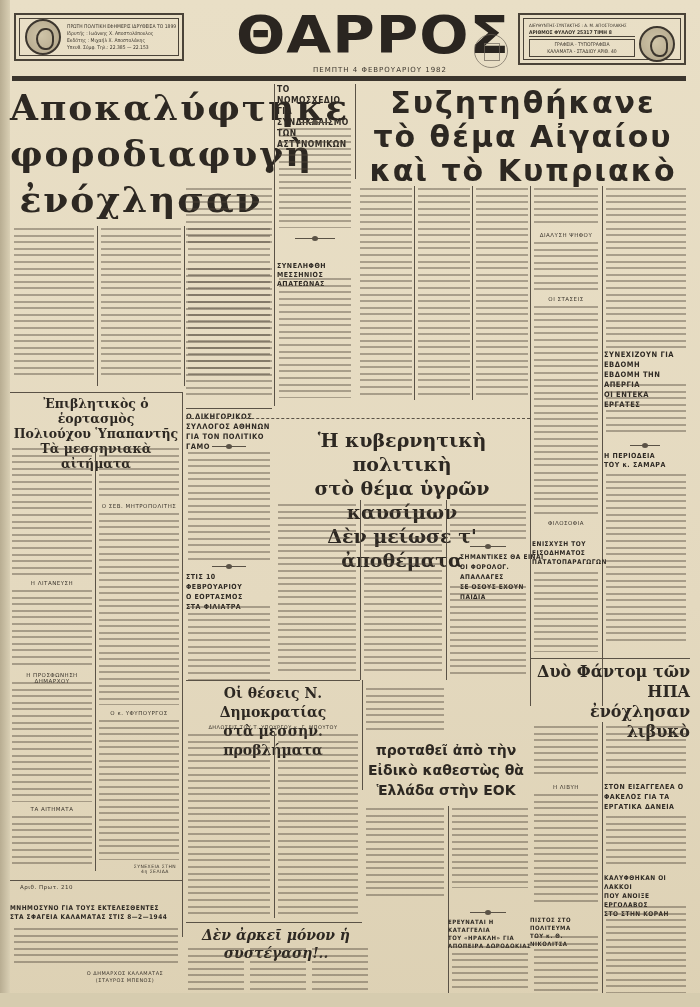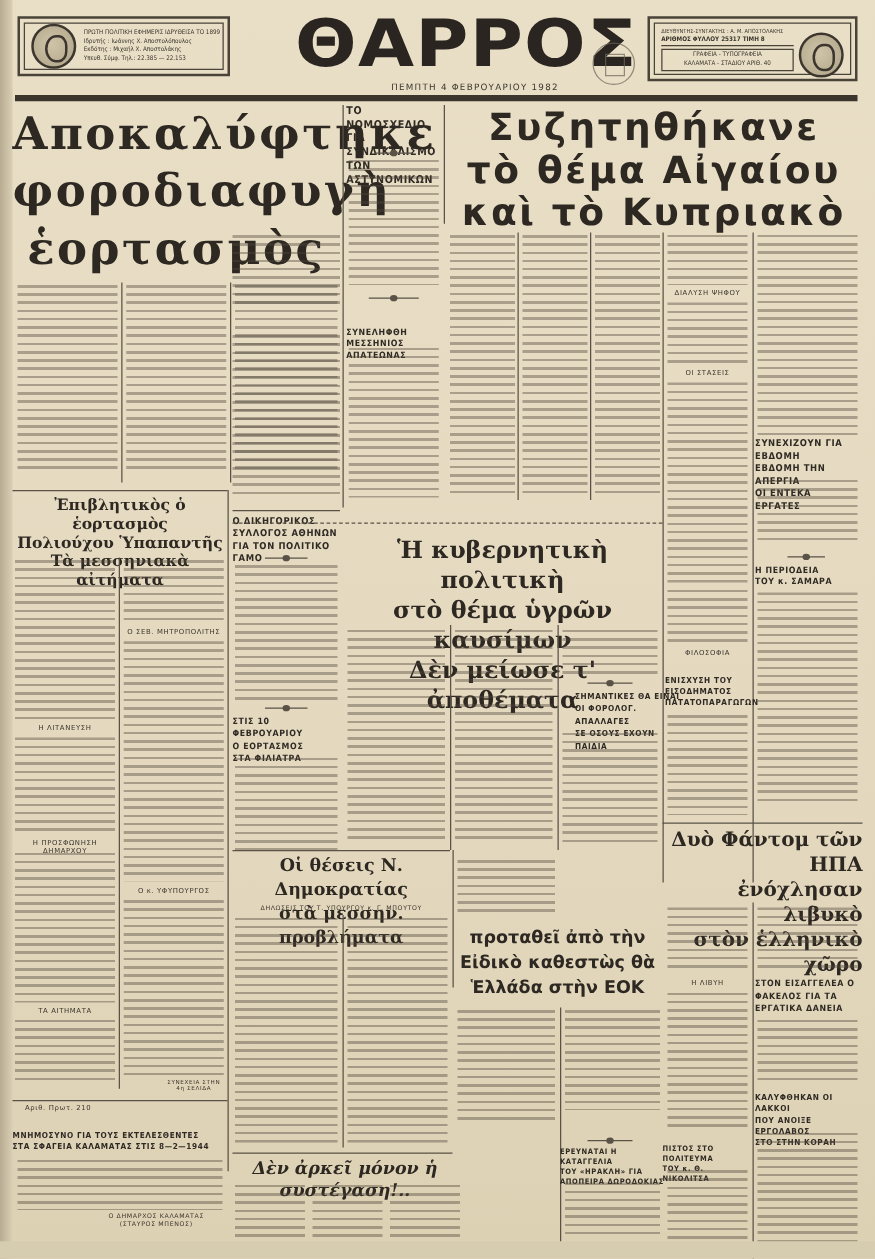--- a/index.html
+++ b/index.html
@@ -80,21 +80,21 @@
       </div>
       <div class="coin" style="margin-top:4px;"></div>
     </div>
   </div>
 
   <div class="rule-thick"></div>
 
   <div class="hl hl-big-serif" style="left:10px;top:84px;width:262px;font-size:36px;line-height:46px;">
     <div>Αποκαλύφτηκε</div>
     <div>φοροδιαφυγὴ</div>
-    <div>ἑορτασμὸς</div>
+    <div>ἐνόχλησαν</div>
   </div>
   <div class="lines" style="left:14px;top:228px;width:80px;height:150px;"></div>
   <div class="lines" style="left:101px;top:228px;width:80px;height:150px;"></div>
   <div class="lines" style="left:188px;top:228px;width:82px;height:150px;"></div>
   <div class="vrule" style="left:97px;top:226px;height:160px;"></div>
   <div class="vrule" style="left:184px;top:226px;height:160px;"></div>
 
   <div class="vrule" style="left:274px;top:84px;height:322px;"></div>
   <div class="hl-sub" style="left:277px;top:84px;width:76px;">
     <div>ΤΟ ΝΟΜΟΣΧΕΔΙΟ</div>
@@ -208,21 +208,20 @@
     <div>ΠΑΤΑΤΟΠΑΡΑΓΩΓΩΝ</div>
   </div>
   <div class="small-cap" style="left:534px;top:520px;width:64px;">ΦΙΛΟΣΟΦΙΑ</div>
   <div class="lines" style="left:534px;top:472px;width:64px;height:44px;"></div>
   <div class="lines" style="left:534px;top:572px;width:64px;height:80px;"></div>
 
   <div class="hrule" style="left:530px;top:658px;width:160px;"></div>
   <div class="hl" style="left:530px;top:662px;width:160px;font-size:16px;line-height:20px;text-align:right;">
     <div>Δυὸ Φάντομ τῶν ΗΠΑ</div>
     <div>ἐνόχλησαν λιβυκὸ</div>
-    <div>στὸν ἑλληνικὸ χῶρο</div>
   </div>
   <div class="lines" style="left:534px;top:726px;width:64px;height:52px;"></div>
   <div class="lines" style="left:606px;top:726px;width:80px;height:52px;"></div>
   <div class="vrule" style="left:602px;top:722px;height:285px;"></div>
   <div class="small-cap" style="left:534px;top:784px;width:64px;">Η ΛΙΒΥΗ</div>
   <div class="lines" style="left:534px;top:794px;width:64px;height:108px;"></div>
   <div class="hl-sub" style="left:604px;top:782px;width:84px;font-size:7px;line-height:10px;">
     <div>ΣΤΟΝ ΕΙΣΑΓΓΕΛΕΑ Ο</div>
     <div>ΦΑΚΕΛΟΣ ΓΙΑ ΤΑ</div>
     <div>ΕΡΓΑΤΙΚΑ ΔΑΝΕΙΑ</div>

